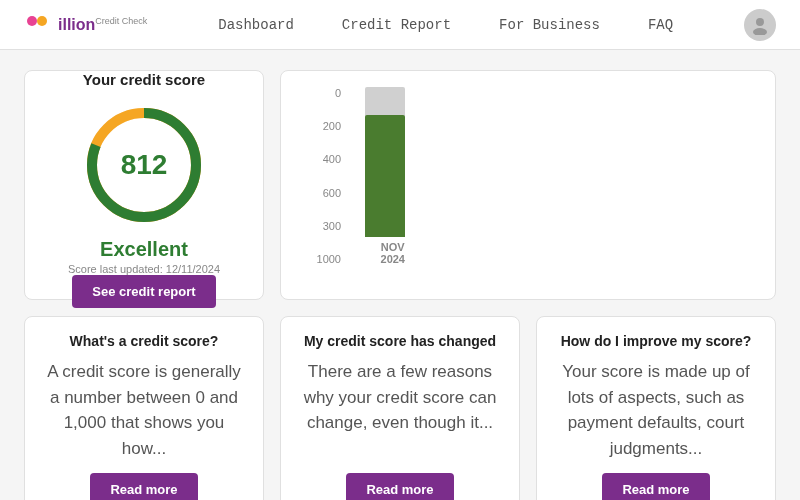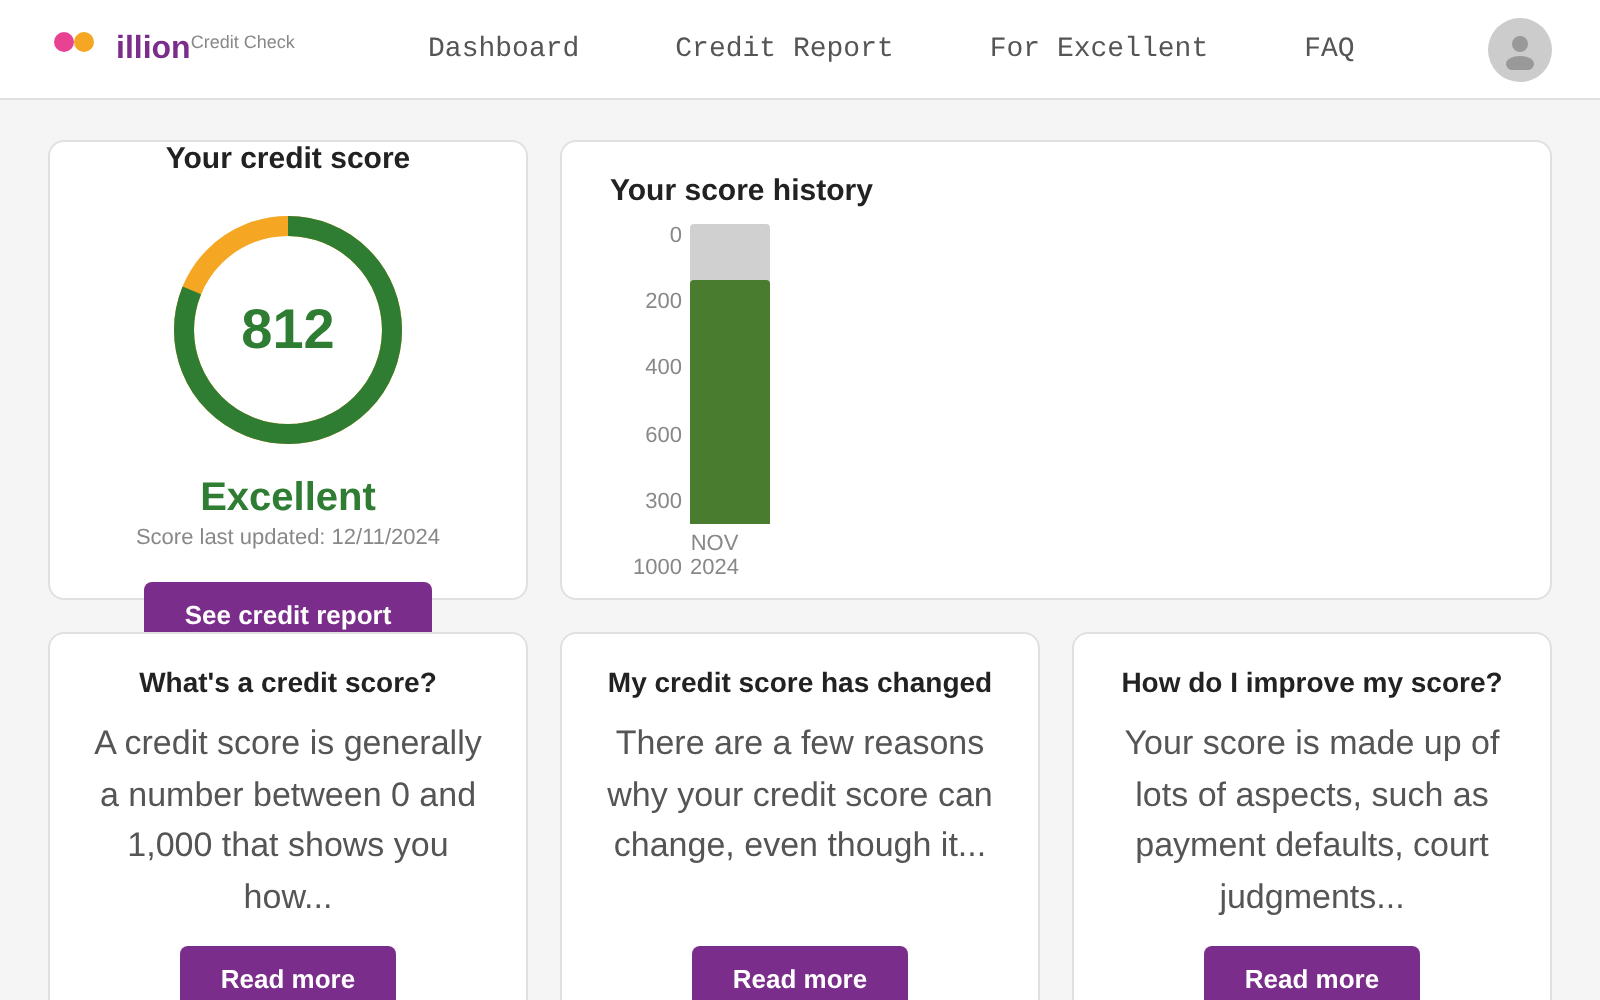--- a/index.html
+++ b/index.html
@@ -118,21 +118,21 @@
     }
     .score-label {
       font-size: 20px;
       font-weight: bold;
       color: #2e7d32;
       margin-bottom: 2px;
     }
     .score-updated {
       font-size: 11px;
       color: #888;
-      margin-bottom: 16px;
+      margin-bottom: 0;
     }
     .btn-purple {
       background: #7b2d8b;
       color: #fff;
       border: none;
       border-radius: 4px;
       padding: 9px 20px;
       font-size: 13px;
       cursor: pointer;
       font-weight: 700;
@@ -171,22 +171,23 @@
       flex-direction: column-reverse;
       justify-content: space-between;
       font-size: 11px;
       color: #888;
       width: 36px;
       text-align: right;
     }
     .bar-group {
       display: flex;
       flex-direction: column;
-      align-items: flex-start;
+      align-items: flex-end;
       width: 60px;
+      font-weight: bold;
     }
     .bar-wrapper {
       position: relative;
       width: 40px;
       height: 150px;
       display: flex;
       flex-direction: column;
       justify-content: flex-end;
     }
     .bar-background {
@@ -254,21 +255,21 @@
       <circle cx="18" cy="10" r="5" fill="#f5a623"></circle>
     </svg>
     <div class="logo-text-area">
       <span class="logo-name">illion</span>
       <span class="logo-sub">Credit Check</span>
     </div>
   </div>
   <nav>
     <a href="#">Dashboard</a>
     <a href="#">Credit Report</a>
-    <a href="#">For Excellent</a>
+    <a href="#">For Business</a>
     <a href="#">FAQ</a>
   </nav>
   <div class="user-icon">
     <svg width="20" height="20" viewBox="0 0 20 20">
       <circle cx="10" cy="7" r="4" fill="#999"></circle>
       <ellipse cx="10" cy="17" rx="7" ry="4" fill="#999"></ellipse>
     </svg>
   </div>
 </div>
 
@@ -292,21 +293,20 @@
           <div class="donut-score-number">812</div>
         </div>
       </div>
 
       <div class="score-label">Excellent</div>
       <div class="score-updated">Score last updated: 12/11/2024</div>
       <button class="btn-purple">See credit report</button>
     </div>
 
     <div class="score-history-card">
-      <div class="score-history-title">Your score history</div>
       <div class="chart-area">
         <div class="y-axis">
           <span>1000</span>
           <span>300</span>
           <span>600</span>
           <span>400</span>
           <span>200</span>
           <span>0</span>
         </div>
         <div class="bar-group">

